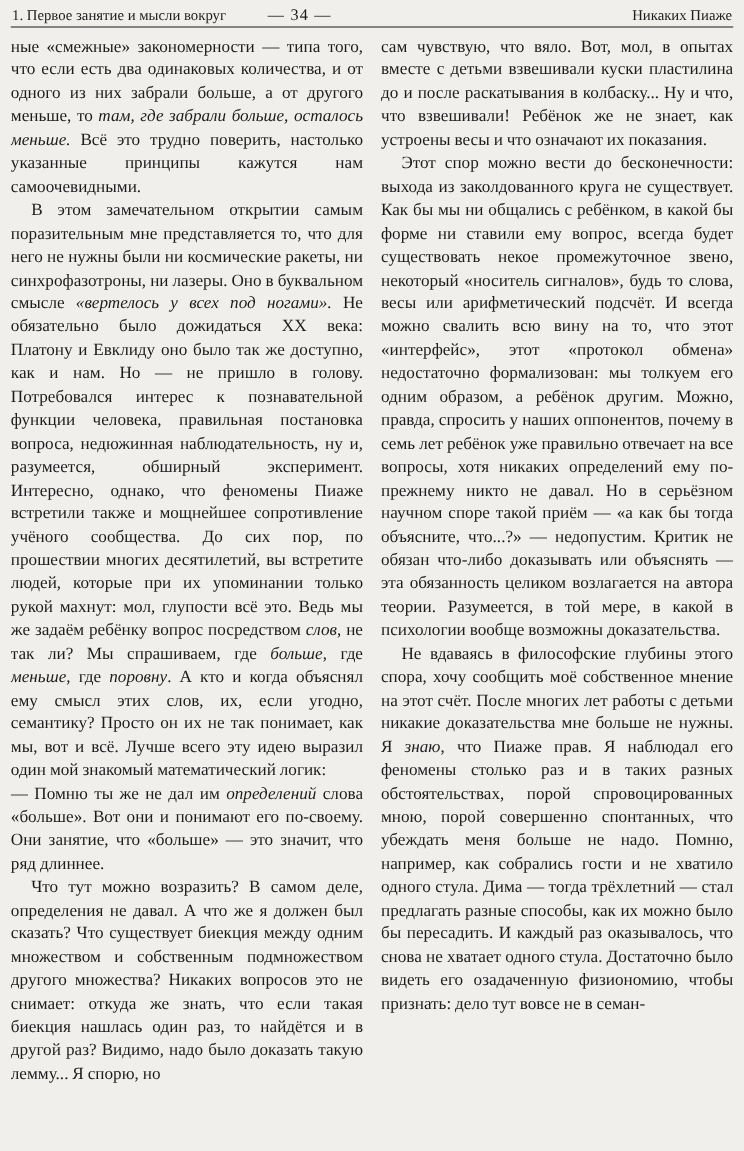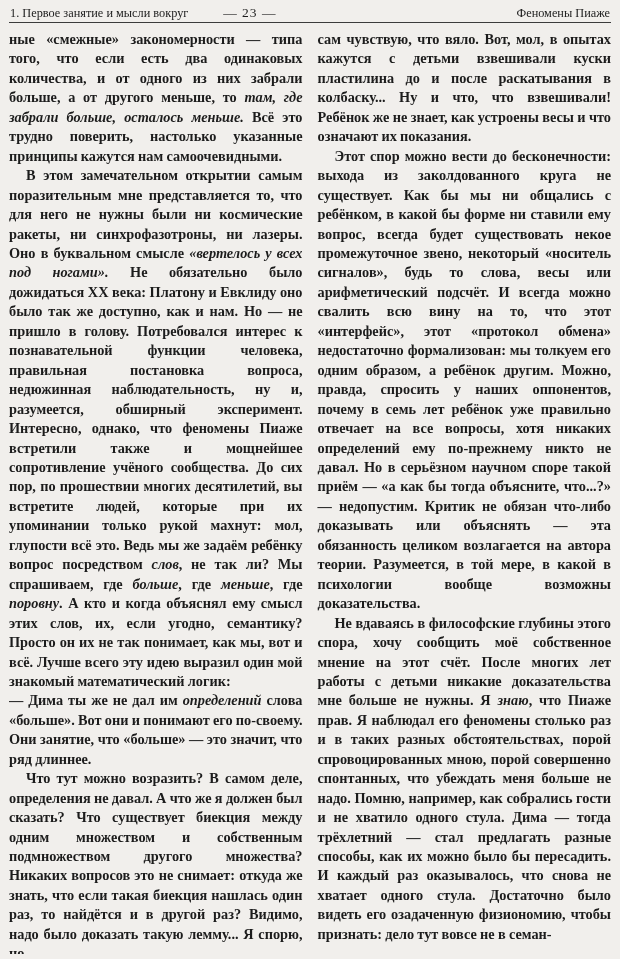--- a/index.html
+++ b/index.html
@@ -44,39 +44,39 @@
   }
   .col {
     flex: 1 1 0;
     font-size: 14.3px;
     line-height: 19.45px;
     text-align: justify;
     hyphens: auto;
     -webkit-hyphens: auto;
     word-spacing: -0.3px;
   }
-  .col p { margin: 0; padding: 0; font-weight: bold; }
+  .col p { margin: 0; padding: 0; }
   .col p.indent { text-indent: 17px; }
   .i { font-style: italic; }
 </style>
 </head>
 <body>
 
 <div class="page">
   <div class="header">
     <span class="h-left">1. Первое занятие и мысли вокруг</span>
-    <span class="h-center">— 23 —</span>
-    <span class="h-right">Феномены Пиаже</span>
+    <span class="h-center">— 34 —</span>
+    <span class="h-right">Никаких Пиаже</span>
   </div>
   <div class="columns">
     <div class="col" lang="ru">
         <p><span>ные «смежные» закономерности — типа того, что если есть два одинаковых количества, и от одного из них забрали больше, а от другого меньше, то </span><span class="i">там, где забрали больше, осталось меньше.</span><span> Всё это трудно поверить, настолько указанные принципы кажутся нам самоочевидными.</span></p>
         <p class="indent"><span>В этом замечательном открытии самым поразительным мне представляется то, что для него не нужны были ни космические ракеты, ни синхрофазотроны, ни лазеры. Оно в буквальном смысле </span><span class="i">«вертелось у всех под ногами».</span><span> Не обязательно было дожидаться XX века: Платону и Евклиду оно было так же доступно, как и нам. Но — не пришло в голову. Потребовался интерес к познавательной функции человека, правильная постановка вопроса, недюжинная наблюдательность, ну и, разумеется, обширный эксперимент. Интересно, однако, что феномены Пиаже встретили также и мощнейшее сопротивление учёного сообщества. До сих пор, по прошествии многих десятилетий, вы встретите людей, которые при их упоминании только рукой махнут: мол, глупости всё это. Ведь мы же задаём ребёнку вопрос посредством </span><span class="i">слов</span><span>, не так ли? Мы спрашиваем, где </span><span class="i">больше</span><span>, где </span><span class="i">меньше</span><span>, где </span><span class="i">поровну</span><span>. А кто и когда объяснял ему смысл этих слов, их, если угодно, семантику? Просто он их не так понимает, как мы, вот и всё. Лучше всего эту идею выразил один мой знакомый математический логик:</span></p>
-        <p><span>— Дима ты же не дал им </span><span class="i">определений</span><span> слова «больше». Вот они и понимают его по-своему. Они занятие, что «больше» — это значит, что ряд длиннее.</span></p>
+        <p><span>— Помню ты же не дал им </span><span class="i">определений</span><span> слова «больше». Вот они и понимают его по-своему. Они занятие, что «больше» — это значит, что ряд длиннее.</span></p>
         <p class="indent"><span>Что тут можно возразить? В самом деле, определения не давал. А что же я должен был сказать? Что существует биекция между одним множеством и собственным подмножеством другого множества? Никаких вопросов это не снимает: откуда же знать, что если такая биекция нашлась один раз, то найдётся и в другой раз? Видимо, надо было доказать такую лемму... Я спорю, но</span></p>
       </div>
     <div class="col" lang="ru">
-        <p><span>сам чувствую, что вяло. Вот, мол, в опытах кажутся с детьми взвешивали куски пластилина до и после раскатывания в колбаску... Ну и что, что взвешивали! Ребёнок же не знает, как устроены весы и что означают их показания.</span></p>
+        <p><span>сам чувствую, что вяло. Вот, мол, в опытах вместе с детьми взвешивали куски пластилина до и после раскатывания в колбаску... Ну и что, что взвешивали! Ребёнок же не знает, как устроены весы и что означают их показания.</span></p>
         <p class="indent"><span>Этот спор можно вести до бесконечности: выхода из заколдованного круга не существует. Как бы мы ни общались с ребёнком, в какой бы форме ни ставили ему вопрос, всегда будет существовать некое промежуточное звено, некоторый «носитель сигналов», будь то слова, весы или арифметический подсчёт. И всегда можно свалить всю вину на то, что этот «интерфейс», этот «протокол обмена» недостаточно формализован: мы толкуем его одним образом, а ребёнок другим. Можно, правда, спросить у наших оппонентов, почему в семь лет ребёнок уже правильно отвечает на все вопросы, хотя никаких определений ему по-прежнему никто не давал. Но в серьёзном научном споре такой приём — «а как бы тогда объясните, что...?» — недопустим. Критик не обязан что-либо доказывать или объяснять — эта обязанность целиком возлагается на автора теории. Разумеется, в той мере, в какой в психологии вообще возможны доказательства.</span></p>
         <p class="indent"><span>Не вдаваясь в философские глубины этого спора, хочу сообщить моё собственное мнение на этот счёт. После многих лет работы с детьми никакие доказательства мне больше не нужны. Я </span><span class="i">знаю</span><span>, что Пиаже прав. Я наблюдал его феномены столько раз и в таких разных обстоятельствах, порой спровоцированных мною, порой совершенно спонтанных, что убеждать меня больше не надо. Помню, например, как собрались гости и не хватило одного стула. Дима — тогда трёхлетний — стал предлагать разные способы, как их можно было бы пересадить. И каждый раз оказывалось, что снова не хватает одного стула. Достаточно было видеть его озадаченную физиономию, чтобы признать: дело тут вовсе не в семан-</span></p>
       </div>
   </div>
 </div>
 
 </body></html>

